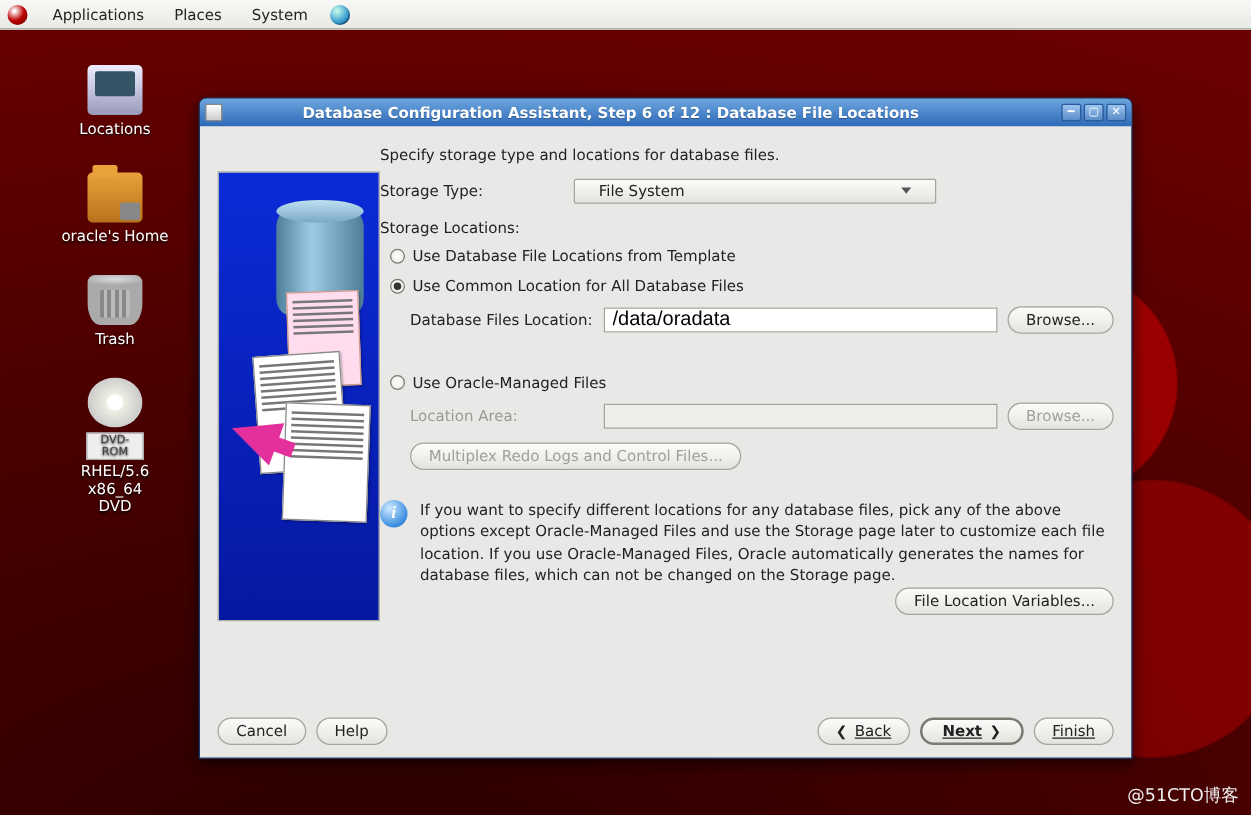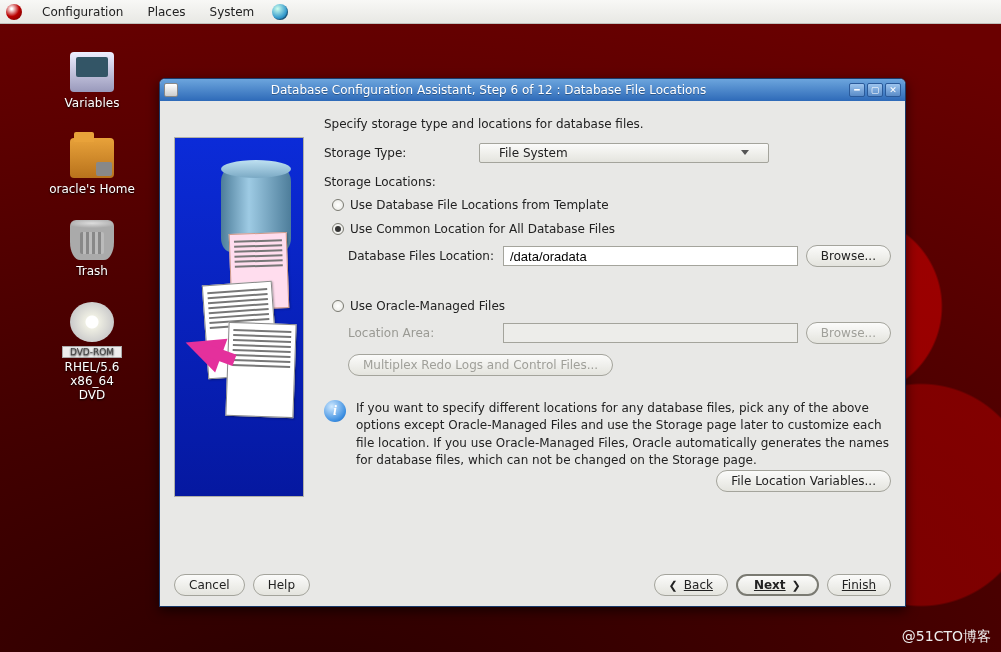--- a/index.html
+++ b/index.html
@@ -20,77 +20,77 @@
   .desk-icon{position:absolute;width:96px;text-align:center;color:#fff;font-size:12px;text-shadow:0 1px 2px #000}
   .desk-icon .ic{width:44px;height:40px;margin:0 auto 4px}
   .ic.computer{background:linear-gradient(#eef,#99b);border-radius:4px;position:relative}
   .ic.computer:after{content:"";position:absolute;left:6px;right:6px;top:5px;height:20px;background:#356;border-radius:2px}
   .ic.folder{background:linear-gradient(#e8a23a,#b8721c);border-radius:4px;position:relative}
   .ic.folder:before{content:"";position:absolute;left:4px;top:-6px;width:20px;height:10px;background:#e8a23a;border-radius:2px 2px 0 0}
   .ic.folder:after{content:"";position:absolute;right:2px;bottom:2px;width:16px;height:14px;background:#888;border-radius:2px}
   .ic.trash{background:radial-gradient(ellipse 60% 12% at 50% 8%,#ddd,#aaa 100%),linear-gradient(#ddd,#aaa);border-radius:6px 6px 10px 10px/6px 6px 18px 18px;position:relative}
   .ic.trash:before{content:"";position:absolute;left:10px;right:10px;top:12px;bottom:6px;background:repeating-linear-gradient(90deg,#888 0 3px,#bbb 3px 6px);border-radius:2px}
   .ic.dvd{background:radial-gradient(circle at 50% 50%,#fff 0 6px,transparent 7px),radial-gradient(circle at 50% 50%,#ffe 0%,#ccc 70%,#bba 100%);border-radius:50%}
-  .dvd-label{background:#eee;color:#444;font-size:9px;padding:0 2px;border:1px solid #aaa;width:60px;margin:0 auto;line-height:10px}
+  .dvd-label{background:#eee;color:#444;font-size:9px;padding:0 2px;border:1px solid #aaa;width:46px;margin:0 auto;line-height:10px}
   
   .win{position:absolute;left:159px;top:54px;width:747px;height:529px;border:1px solid #1a3a6a;border-radius:6px 6px 0 0;box-shadow:0 4px 12px rgba(0,0,0,.6);background:#e8e8e6;display:flex;flex-direction:column}
-  .titlebar{height:22px;background:linear-gradient(#6ca5dd,#2e6ab8);border-radius:5px 5px 0 0;display:flex;align-items:center;color:#fff;font-weight:normal;padding:0 4px;font-size:12px}
+  .titlebar{height:22px;background:linear-gradient(#6ca5dd,#2e6ab8);border-radius:5px 5px 0 0;display:flex;align-items:center;color:#fff;font-weight:bold;padding:0 4px;font-size:12px}
   .titlebar .t-icon{width:14px;height:14px;background:linear-gradient(#fff,#ccc);border:1px solid #888;margin-right:4px;border-radius:2px}
   .titlebar .title{flex:1;text-align:center;text-shadow:0 1px 0 rgba(0,0,0,.3);padding-right:52px}
   .tbtn{width:16px;height:14px;margin-left:2px;background:linear-gradient(#9cc4ee,#5a8cc8);border:1px solid #2a5a9a;border-radius:2px;display:flex;align-items:center;justify-content:center;color:#fff;font-size:9px;line-height:9px}
   .win-body{flex:1;display:flex;flex-direction:column;padding:12px 14px 10px}
-  .content{flex:1;display:flex;gap:20px}
+  .content{flex:1;display:flex;}
   .wizimg{width:130px;height:360px;background:linear-gradient(180deg,#0b2bd8,#0518a0);border:1px solid #b0b0a8;position:relative;overflow:hidden;flex:none;margin-top:24px}
   .cyl{position:absolute;left:46px;top:30px;width:70px;height:84px;background:linear-gradient(90deg,#4d7d9a,#9ecbe4 40%,#4d7d9a);border-radius:10px/14px}
   .cyl:before{content:"";position:absolute;left:0;right:0;top:-8px;height:18px;border-radius:50%;background:linear-gradient(#bfe1f2,#7aa9c4)}
   .sheet{position:absolute;background:#fff;border:1px solid #888;box-shadow:1px 1px 2px rgba(0,0,0,.3);padding:3px 4px}
   .sheet .ln{height:2px;background:#777;margin:3px 0}
   .sheet.a{left:55px;top:95px;width:58px;height:76px;transform:rotate(-2deg);background:#fde;border-color:#c98}
   .sheet.b{left:30px;top:145px;width:70px;height:94px;transform:rotate(-4deg)}
   .sheet.c{left:52px;top:185px;width:68px;height:94px;transform:rotate(2deg)}
   .arrow{position:absolute;left:-8px;top:190px;width:0;height:0;border:18px solid transparent;border-right:38px solid #e4309c;transform:rotate(20deg)}
   .arrow:after{content:"";position:absolute;left:18px;top:-6px;width:34px;height:12px;background:#e4309c}
   .form{flex:1;display:flex;flex-direction:column;color:#222}
   .row{display:flex;align-items:center;margin:4px 0}
   .lbl{width:155px}
   .combo{flex:1;max-width:290px;height:20px;background:linear-gradient(#fbfbfa,#e4e4de);border:1px solid #a4a49c;border-radius:2px;display:flex;align-items:center;padding:0 19px;justify-content:space-between}
   .combo .tri{width:0;height:0;border:4px solid transparent;border-top:5px solid #555;margin-top:3px}
   .radio{display:flex;align-items:center;gap:6px;margin:5px 0 5px 8px}
   .rdot{width:12px;height:12px;border-radius:50%;border:1px solid #7a7a72;background:radial-gradient(#fff,#e6e6e0);display:flex;align-items:center;justify-content:center}
   .rdot.on:after{content:"";width:6px;height:6px;border-radius:50%;background:#333}
   .indent{margin-left:24px}
-  .txt{height:20px;border:1px solid #a4a49c;background:#fff;padding:2px 6px;font-size:13px;flex:1}
+  .txt{height:20px;border:1px solid #a4a49c;background:#fff;padding:2px 6px;font-size:16px;flex:1}
   .txt.disabled{background:#ededea;color:#999}
   .btn{height:22px;background:linear-gradient(#fbfbfa,#e4e4de);border:1px solid #a4a49c;border-radius:11px;padding:0 14px;display:inline-flex;align-items:center;justify-content:center;font-size:12px;color:#222;gap:6px;white-space:nowrap}
   .btn.disabled{color:#a0a09a}
   .btn.primary{border:2px solid #7a7a72;font-weight:bold;padding:0 16px}
   .info{display:flex;gap:10px;margin-top:20px}
   .info .i{width:22px;height:22px;border-radius:50%;background:radial-gradient(circle at 35% 30%,#cfe9ff,#3a8de0 70%,#1a5bb0);color:#fff;font-weight:bold;font-family:Georgia,serif;font-style:italic;display:flex;align-items:center;justify-content:center;flex:none;font-size:14px}
   .filevar{display:flex;justify-content:flex-end;}
   .footer{display:flex;align-items:center;gap:8px;padding-top:10px;border-top:none}
   .footer .spacer{flex:1}
   .chev{font-size:11px}
   .under{text-decoration:underline}
   .watermark{position:absolute;right:10px;bottom:6px;color:#eee;font-size:14px}
 </style>
 </head>
 <body>
 
 <div class="panel">
   <div class="rh-icon"></div>
-  <div class="menu-item">Configuration</div>
+  <div class="menu-item">Applications</div>
   <div class="menu-item">Places</div>
   <div class="menu-item">System</div>
   <div class="globe"></div>
 </div>
 
 <div class="desktop">
   <div class="desk-icon" style="left:44px;top:28px">
     <div class="ic computer"></div>
-    <div>Variables</div>
+    <div>Locations</div>
   </div>
   <div class="desk-icon" style="left:44px;top:114px">
     <div class="ic folder"></div>
     <div>oracle's Home</div>
   </div>
   <div class="desk-icon" style="left:44px;top:196px">
     <div class="ic trash"></div>
     <div>Trash</div>
   </div>
   <div class="desk-icon" style="left:44px;top:278px">

